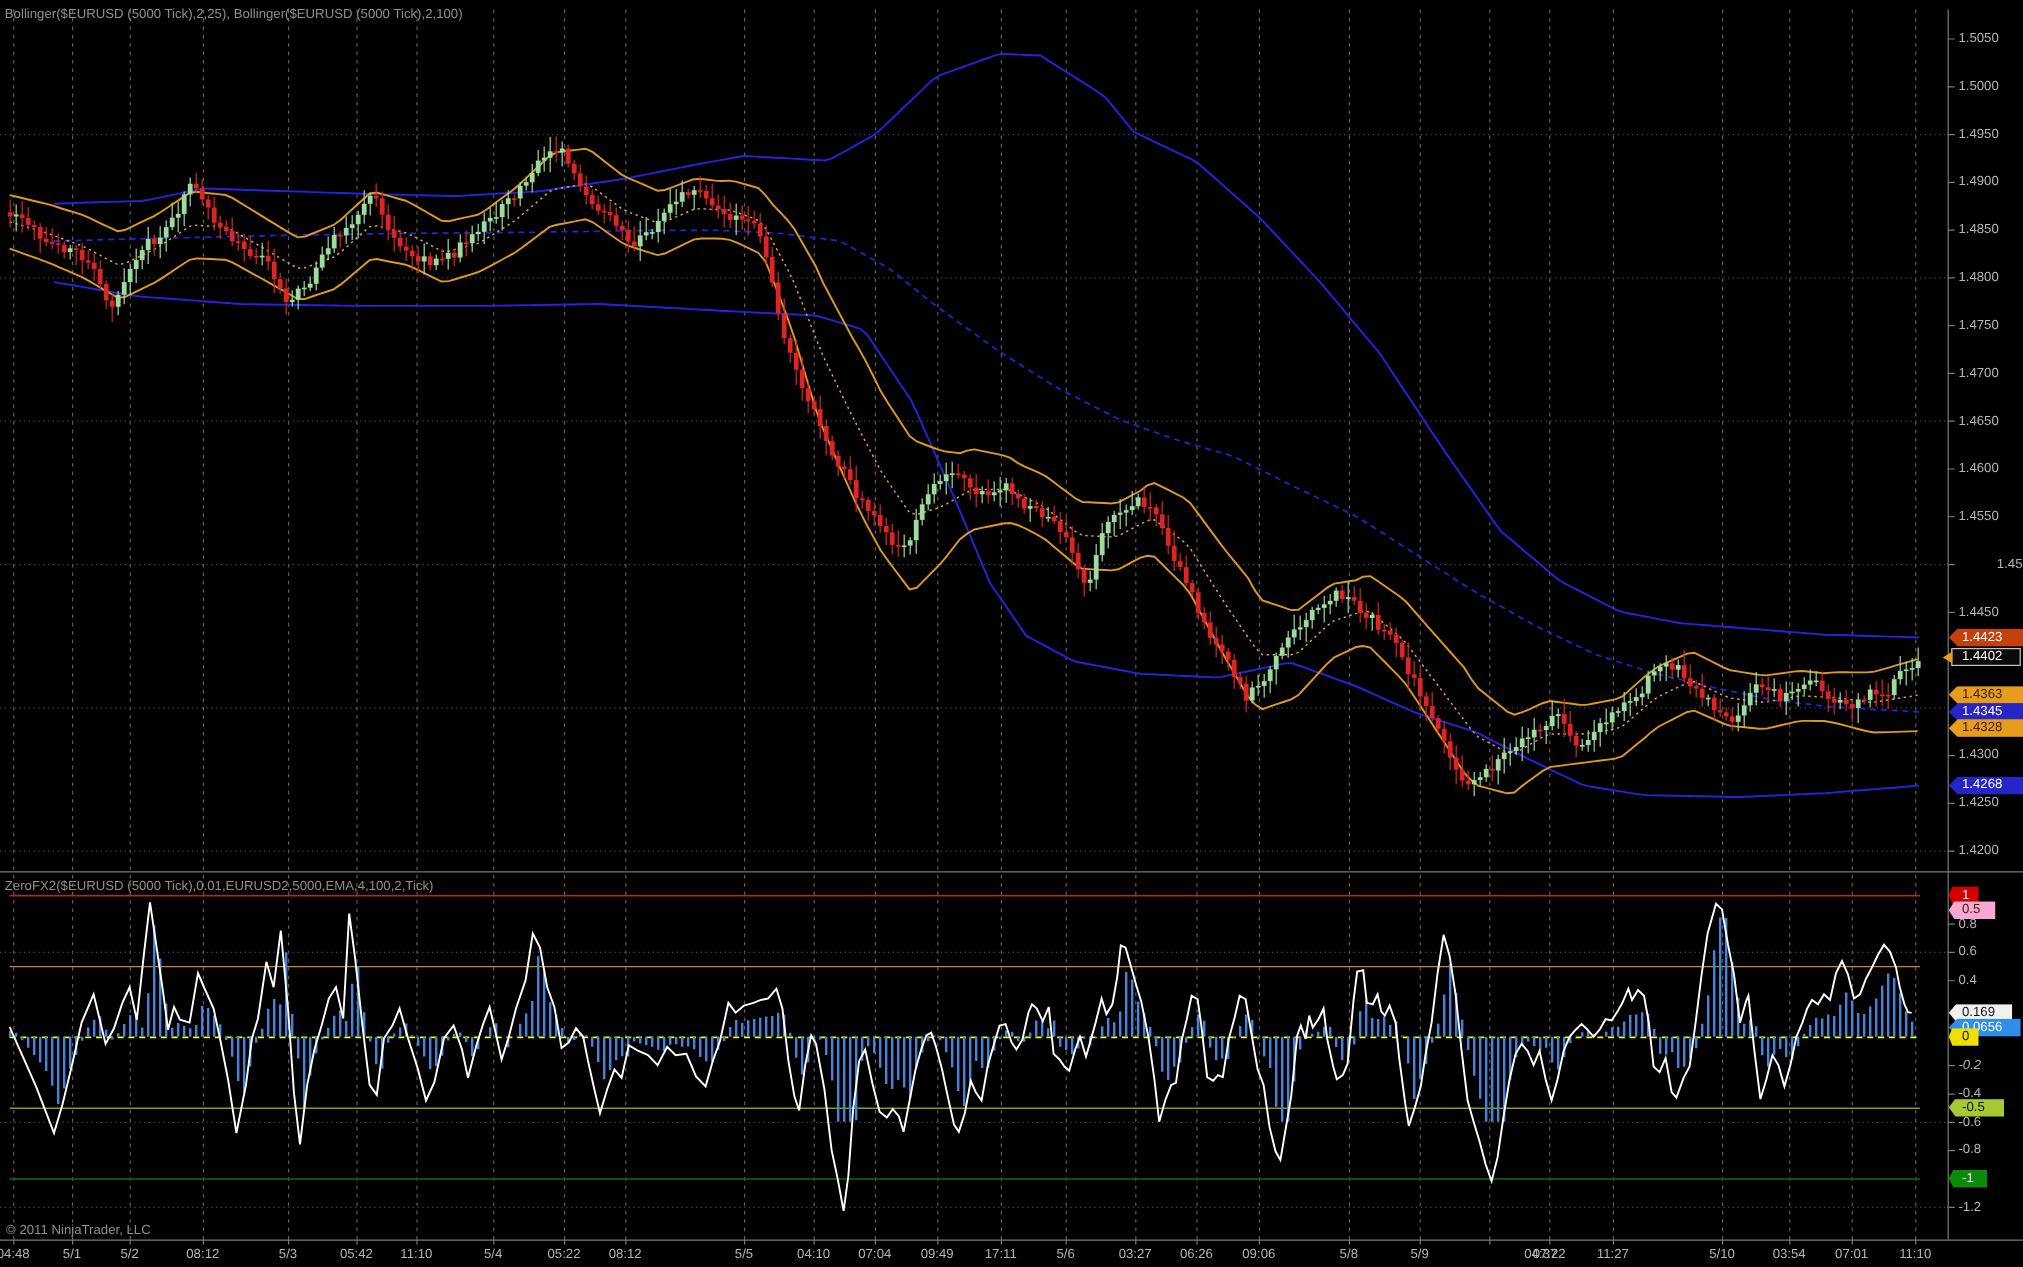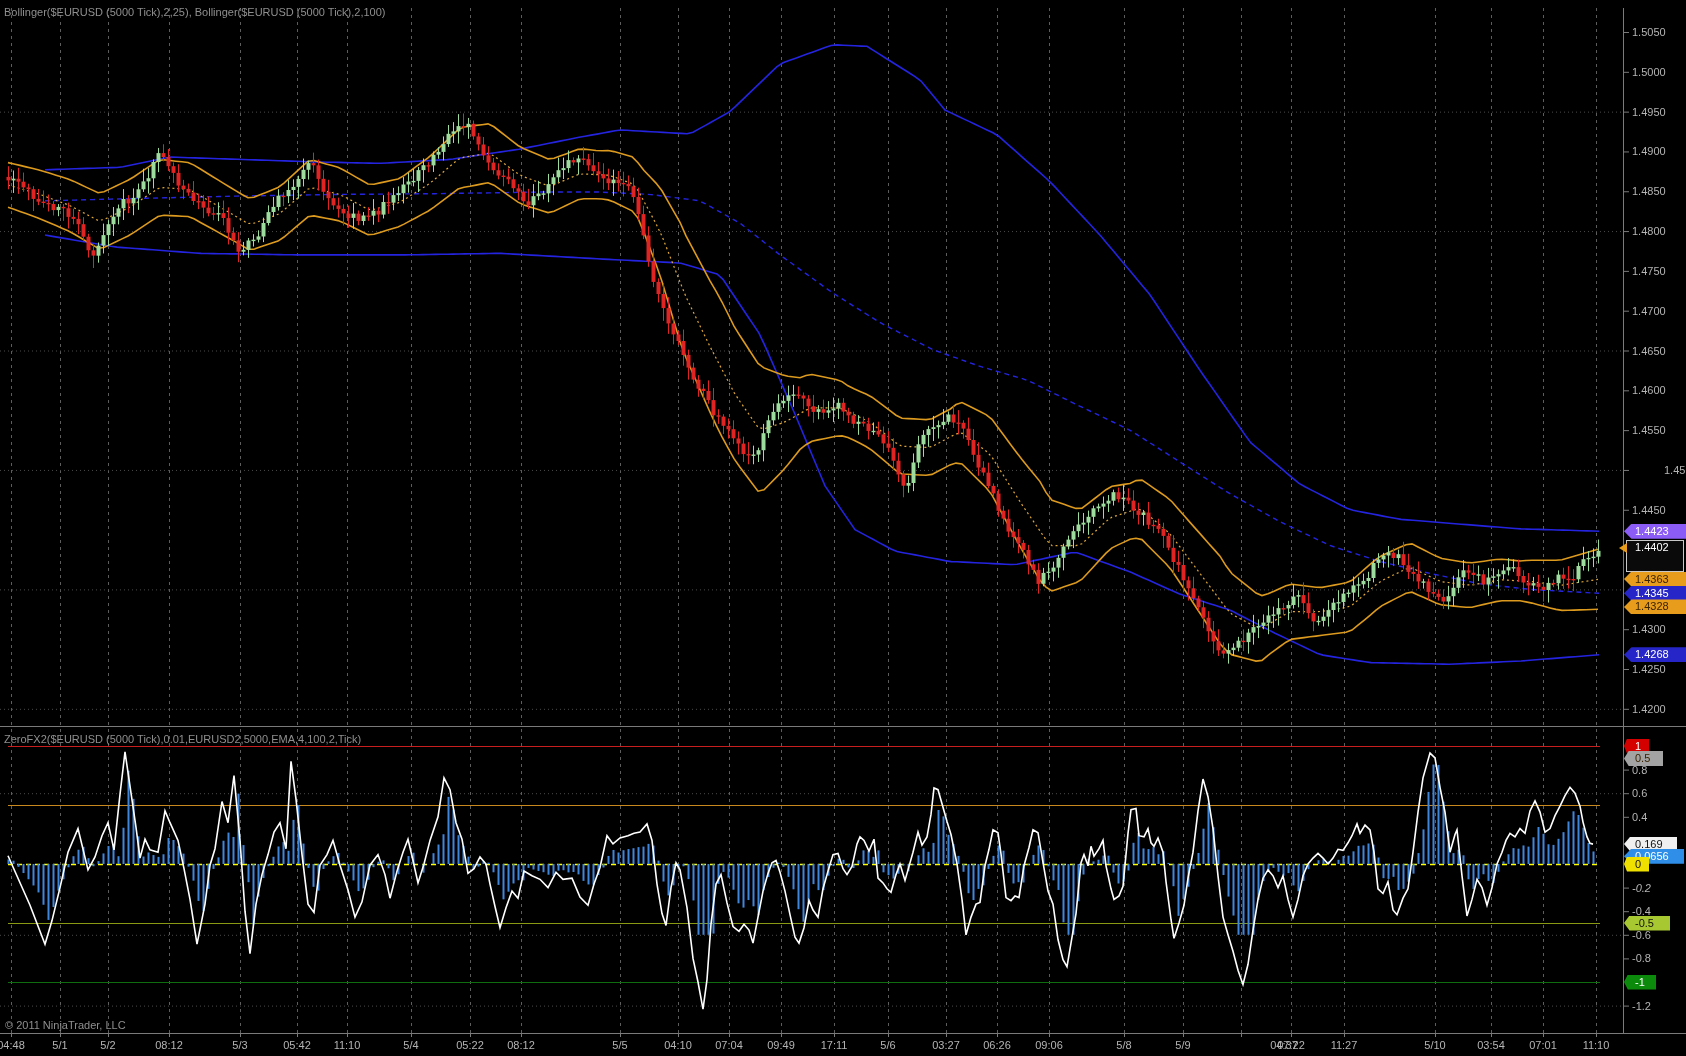--- a/index.html
+++ b/index.html
@@ -5,21 +5,21 @@
   html,body{margin:0;padding:0;background:#000;}
   #app{position:relative;width:1686px;height:1056px;background:#000;overflow:hidden;
        font-family:"Liberation Sans",sans-serif;}
   svg{position:absolute;left:0;top:0;}
   .lbl{position:absolute;color:#b4b4b4;font-size:11px;line-height:13px;white-space:nowrap;}
   .title{color:#8f8f8f;font-size:11px;}
   .tlabel{transform:translateX(-50%);}
   .tag{position:absolute;height:15px;line-height:15px;font-size:11px;padding-left:11px;
        padding-right:4px;clip-path:polygon(0 50%,12% 0,100% 0,100% 100%,12% 100%);
        box-sizing:border-box;}
-  .price-tag{position:absolute;height:32px;line-height:13px;font-size:11px;color:#fff;
+  .price-tag{position:absolute;height:15px;line-height:13px;font-size:11px;color:#fff;
        background:#0a0a0a;border:1px solid #c8c8c8;box-sizing:border-box;padding:0 4px 0 8px;}
   .price-tag .tip{position:absolute;left:-8px;top:2px;width:0;height:0;
        border-top:5px solid transparent;border-bottom:5px solid transparent;
        border-right:8px solid #e89c1c;}
 </style>
 </head>
 <body>
 
 <div id="app">
   <svg id="cv" width="1686" height="1056" viewBox="0 0 1686 1056">
@@ -1120,28 +1120,28 @@
       <span class="lbl" style="left: 1632px; top: 663px;">1.4250</span>
       <span class="lbl" style="left: 1632px; top: 702.812px;">1.4200</span>
       <span class="lbl" style="left: 1632px; top: 763.6px;">0.8</span>
       <span class="lbl" style="left: 1632px; top: 787.2px;">0.6</span>
       <span class="lbl" style="left: 1632px; top: 810.8px;">0.4</span>
       <span class="lbl" style="left: 1632px; top: 881.6px; font-style: italic;">-0.2</span>
       <span class="lbl" style="left: 1632px; top: 905.2px;">-0.4</span>
       <span class="lbl" style="left: 1632px; top: 928.8px;">-0.6</span>
       <span class="lbl" style="left: 1632px; top: 952.4px;">-0.8</span>
       <span class="lbl" style="left: 1632px; top: 999.6px;">-1.2</span>
-      <div class="tag" style="left: 1624px; top: 523.749px; width: 62px; background: #8b5cf6; color: rgb(255, 255, 255);">1.4423</div>
+      <div class="tag" style="left: 1624px; top: 523.749px; width: 62px; background: #c2410c; color: rgb(255, 255, 255);">1.4423</div>
       <div class="price-tag" style="left: 1626px; top: 539.97px; width: 58px;">1.4402<span class="tip"></span></div>
       <div class="tag" style="left: 1624px; top: 571.524px; width: 62px; background: rgb(232, 156, 28); color: rgb(58, 36, 0);">1.4363</div>
       <div class="tag" style="left: 1624px; top: 585.856px; width: 62px; background: rgb(38, 38, 200); color: rgb(255, 255, 255);">1.4345</div>
       <div class="tag" style="left: 1624px; top: 599.392px; width: 62px; background: rgb(232, 156, 28); color: rgb(58, 36, 0);">1.4328</div>
       <div class="tag" style="left: 1624px; top: 647.167px; width: 62px; background: rgb(38, 38, 200); color: rgb(255, 255, 255);">1.4268</div>
       <div class="tag" style="left: 1624px; top: 738.5px; width: 25px; background: rgb(212, 0, 0); color: rgb(255, 255, 255);">1</div>
-      <div class="tag" style="left: 1624px; top: 751px; width: 39px; background: #a3a3a3; color: rgb(58, 36, 0);">0.5</div>
+      <div class="tag" style="left: 1624px; top: 751px; width: 39px; background: #f9a8d4; color: rgb(58, 36, 0);">0.5</div>
       <div class="tag" style="left: 1624px; top: 836.558px; width: 53px; background: rgb(240, 240, 240); color: rgb(17, 17, 17);">0.169</div>
       <div class="tag" style="left: 1624px; top: 848.759px; width: 60px; background: rgb(47, 143, 232); color: rgb(255, 255, 255);">0.0656</div>
       <div class="tag" style="left: 1624px; top: 856.5px; width: 25px; background: rgb(240, 224, 0); color: rgb(17, 17, 17);">0</div>
       <div class="tag" style="left: 1624px; top: 915.5px; width: 46px; background: rgb(168, 200, 50); color: rgb(17, 17, 17);">-0.5</div>
       <div class="tag" style="left: 1624px; top: 974.5px; width: 32px; background: rgb(12, 138, 12); color: rgb(255, 255, 255);">-1</div>
       <span class="lbl tlabel" style="left: 11px; top: 1039px;">04:48</span>
       <span class="lbl tlabel" style="left: 60px; top: 1039px;">5/1</span>
       <span class="lbl tlabel" style="left: 108px; top: 1039px;">5/2</span>
       <span class="lbl tlabel" style="left: 169px; top: 1039px;">08:12</span>
       <span class="lbl tlabel" style="left: 240px; top: 1039px;">5/3</span>

